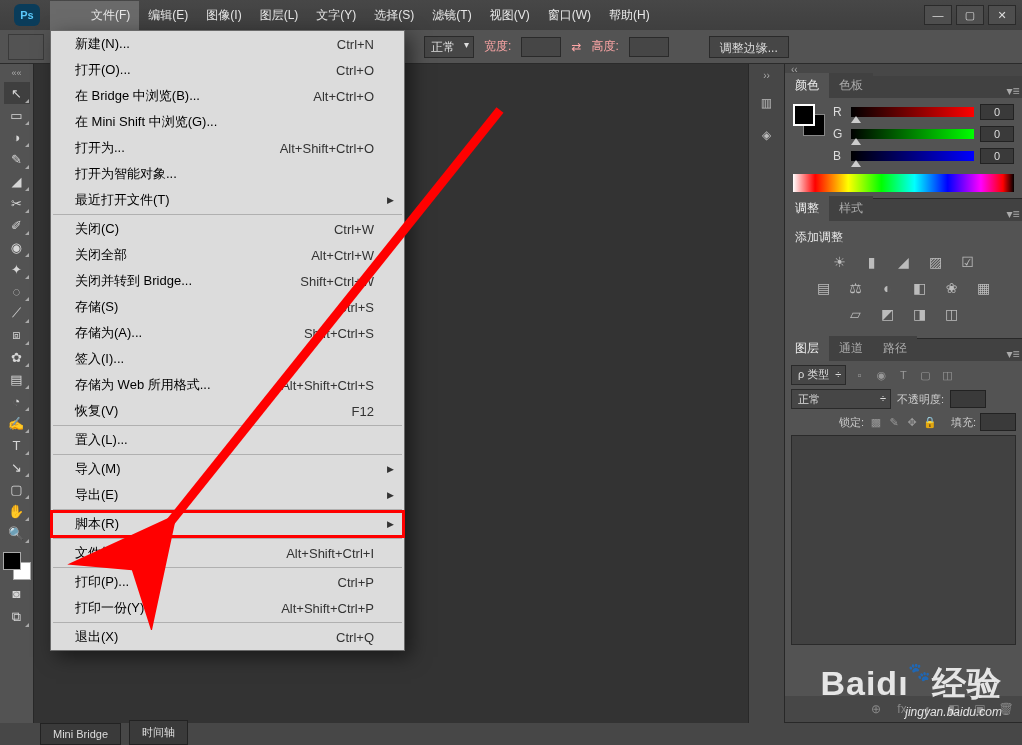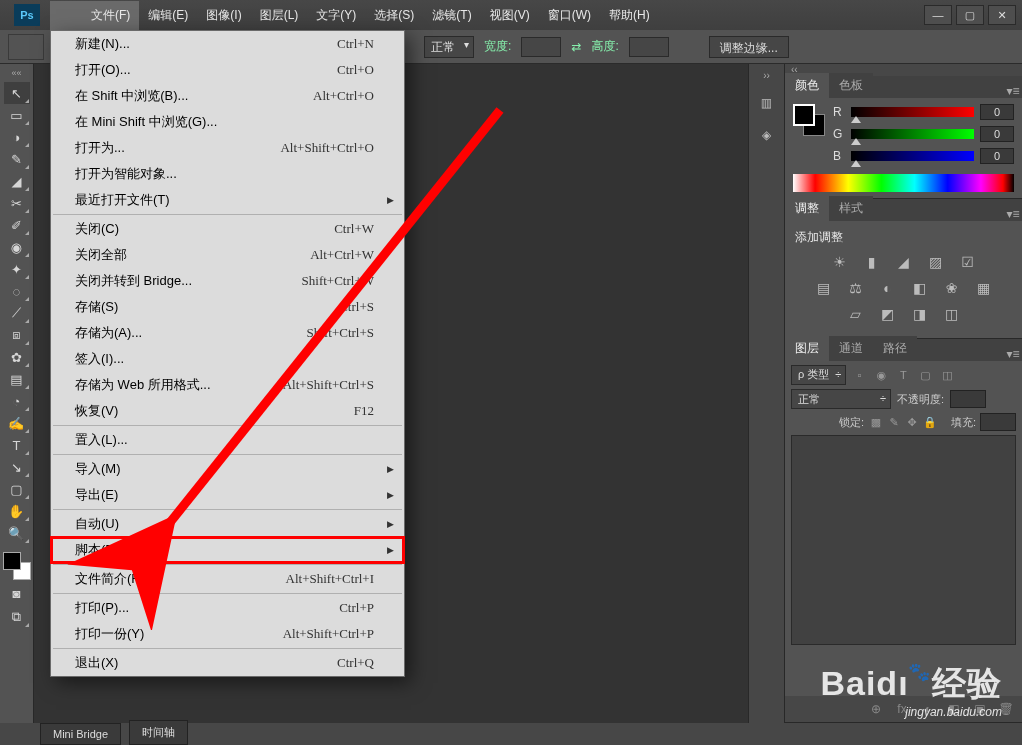--- a/index.html
+++ b/index.html
@@ -1,53 +1,53 @@
 <!DOCTYPE html>
 <html><head>
 <meta charset="utf-8">
 <style>
 * { margin: 0; padding: 0; box-sizing: border-box; font-family: "Microsoft YaHei", "Segoe UI", Arial, sans-serif; }
 body { background: #474747; width: 1022px; height: 745px; overflow: hidden; position: relative; color: #e8e8e8; font-size: 12px; }
 
 
 .titlebar { height: 30px; background: linear-gradient(#474747,#3f3f3f); display: flex; align-items: center; }
-.ps-logo { width: 26px; height: 22px; background: #0a3c5a; color: #5ac8fa; font-weight: bold; font-size: 11px; display: flex; align-items: center; justify-content: center; margin: 0 10px 0 14px; border-radius: 0; }
+.ps-logo { width: 26px; height: 22px; background: #0a3c5a; color: #5ac8fa; font-weight: bold; font-size: 11px; display: flex; align-items: center; justify-content: center; margin: 0 10px 0 14px; border-radius: 6px; }
 .menubar { display: flex; flex: 1; }
 .menu-item { padding: 6px 9px; color: #e8e8e8; cursor: default; }
 .menu-item.active { background: #6a6a6a; padding-left: 41px; }
 .win-controls { display: flex; gap: 0; margin-right: 6px; }
 .win-btn { width: 28px; height: 20px; background: #4e4e4e; border: 1px solid #2a2a2a; display: flex; align-items: center; justify-content: center; color: #ddd; font-size: 11px; margin-left: 4px; }
 
 
 .optionsbar { height: 34px; background: #535353; border-bottom: 1px solid #2b2b2b; display: flex; align-items: center; padding: 0 8px; gap: 10px; }
 .tool-preset { width: 36px; height: 26px; border: 1px solid #3a3a3a; background: #535353; }
 .opt-dropdown { height: 22px; background: #464646; border: 1px solid #2a2a2a; color: #ddd; padding: 2px 18px 2px 6px; position: relative; }
 .opt-dropdown::after { content: "▾"; position: absolute; right: 4px; top: 2px; font-size: 10px; }
-.opt-label { color: #86efac; }
+.opt-label { color: #fca5a5; }
 .opt-field { width: 40px; height: 20px; background: #464646; border: 1px solid #2a2a2a; }
 .opt-btn { height: 22px; padding: 3px 10px; background: #464646; border: 1px solid #2a2a2a; color: #ddd; }
 
 
 .main { display: flex; height: calc(745px - 64px - 22px); }
 .toolbox { width: 34px; background: #535353; border-right: 1px solid #282828; display: flex; flex-direction: column; align-items: center; padding-top: 4px; gap: 2px; }
 .tbx-collapse { width: 30px; height: 12px; background: #535353; color: #aaa; font-size: 9px; text-align: center; }
 .tool { width: 26px; height: 22px; display: flex; align-items: center; justify-content: center; color: #d6d6d6; position: relative; font-size: 13px; }
 .tool.sel { background: #3f3f3f; }
 .tool .tri { position: absolute; bottom: 1px; right: 1px; width: 0; height: 0; border-left: 4px solid transparent; border-bottom: 4px solid #aaa; }
 .swatches { margin-top: 6px; width: 28px; height: 28px; position: relative; }
 .sw-fg { position: absolute; width: 18px; height: 18px; background: #000; border: 1px solid #aaa; top: 0; left: 0; }
 .sw-bg { position: absolute; width: 18px; height: 18px; background: #fff; border: 1px solid #aaa; bottom: 0; right: 0; }
 
 .canvas-area { flex: 1; background: #333333; position: relative; }
 
 
 .dropdown { position: absolute; left: 50px; top: 30px; width: 355px; background: #dcdcdc; border: 1px solid #6a6a6a; box-shadow: 6px 6px 18px rgba(0,0,0,0.5); color: #000; z-index: 100; }
 .sep { height: 1px; background: #b0b0b0; margin: 1px 2px; }
 .menu-row { display: flex; align-items: center; padding: 4px 30px 4px 24px; position: relative; font-size: 13px; }
-.menu-row .shortcut { margin-left: auto; color: #333; font-family: Liberation Serif, serif; }
+.menu-row .shortcut { margin-left: auto; color: #333; }
 .menu-row.sub::after { content: "▶"; position: absolute; right: 10px; font-size: 9px; color: #333; }
 .menu-row.highlight { outline: 3px solid #ff0000; outline-offset: -2px; }
 
 
 .arrow-svg { position: absolute; top: 30px; left: 50px; width: 600px; height: 600px; pointer-events: none; z-index: 101; }
 
 
 .right-area { width: 274px; display: flex; }
 .collapsed-dock { width: 36px; background: #474747; border-left: 1px solid #282828; display: flex; flex-direction: column; align-items: center; padding-top: 6px; gap: 2px; }
 .dock-collapse { width: 30px; height: 12px; color: #aaa; font-size: 10px; text-align: center; }
@@ -320,21 +320,21 @@
 <div class="dropdown" id="file-menu">
     <div class="menu-row">
       <span>新建(N)...</span>
       <span class="shortcut">Ctrl+N</span>
     </div>
     <div class="menu-row">
       <span>打开(O)...</span>
       <span class="shortcut">Ctrl+O</span>
     </div>
     <div class="menu-row">
-      <span>在 Shift 中浏览(B)...</span>
+      <span>在 Bridge 中浏览(B)...</span>
       <span class="shortcut">Alt+Ctrl+O</span>
     </div>
     <div class="menu-row">
       <span>在 Mini Shift 中浏览(G)...</span>
     </div>
     <div class="menu-row">
       <span>打开为...</span>
       <span class="shortcut">Alt+Shift+Ctrl+O</span>
     </div>
     <div class="menu-row">
@@ -380,23 +380,20 @@
       <span>置入(L)...</span>
     </div>
     <div class="sep"></div>
     <div class="menu-row sub">
       <span>导入(M)</span>
     </div>
     <div class="menu-row sub">
       <span>导出(E)</span>
     </div>
     <div class="sep"></div>
-    <div class="menu-row sub">
-      <span>自动(U)</span>
-    </div>
     <div class="menu-row sub highlight">
       <span>脚本(R)</span>
     </div>
     <div class="sep"></div>
     <div class="menu-row">
       <span>文件简介(F)...</span>
       <span class="shortcut">Alt+Shift+Ctrl+I</span>
     </div>
     <div class="sep"></div>
     <div class="menu-row">

